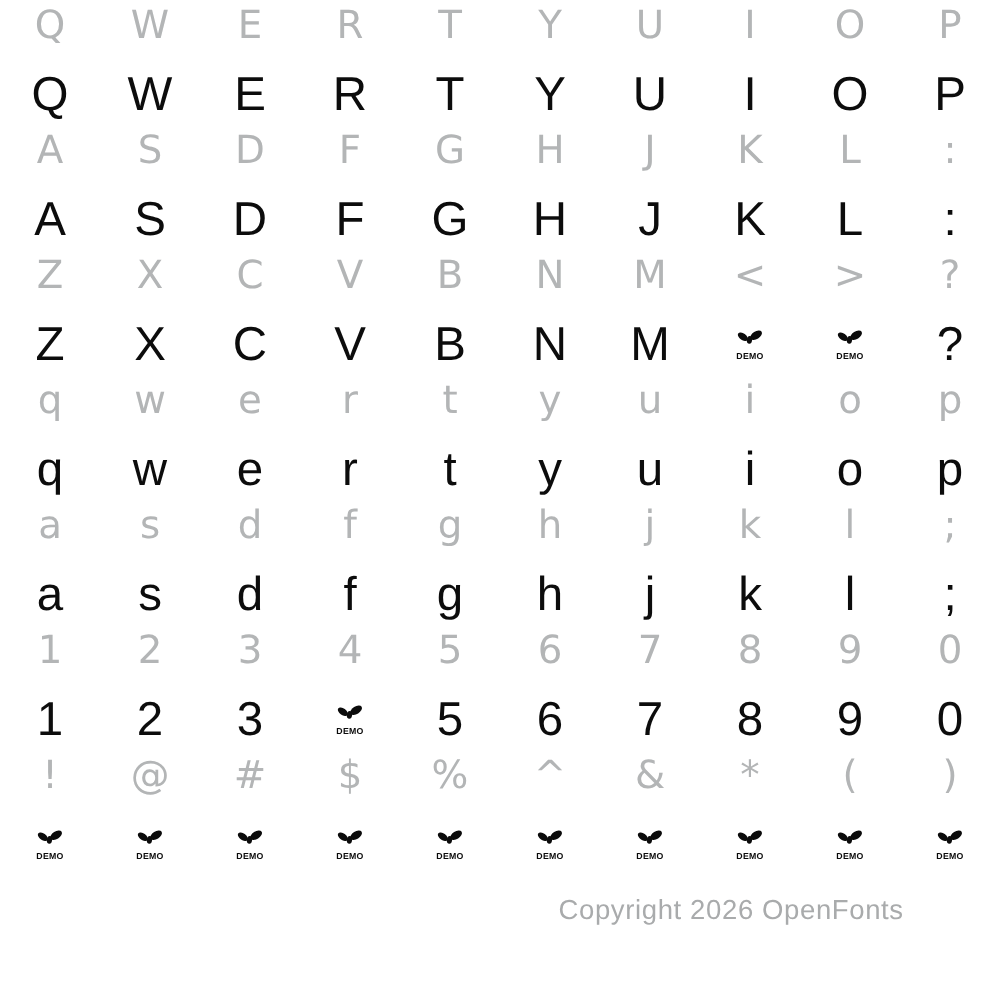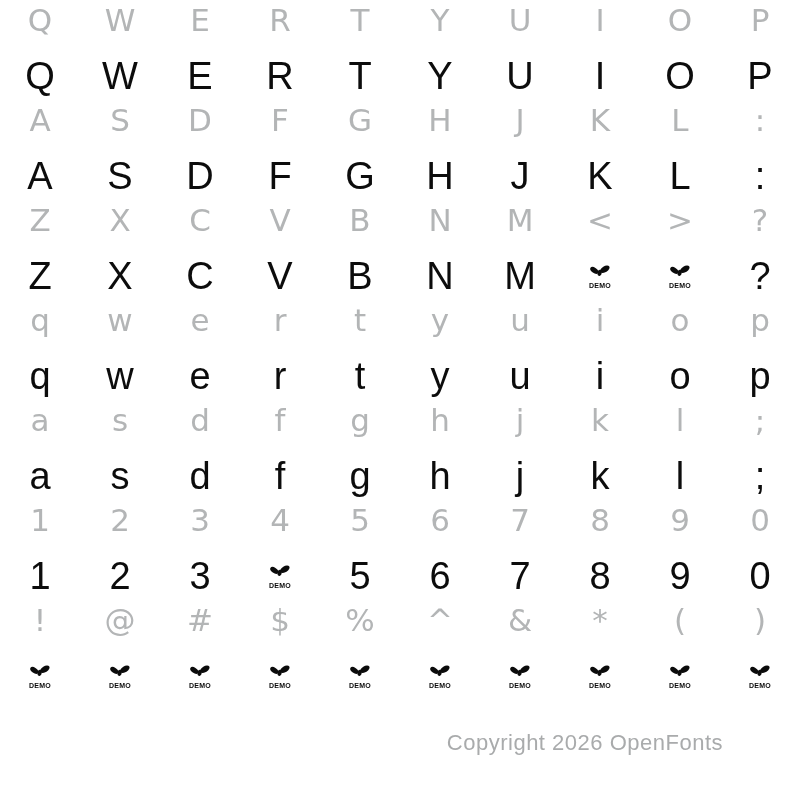--- a/index.html
+++ b/index.html
@@ -34,21 +34,21 @@
   .row.black .cell {
     font-family: "Liberation Sans", sans-serif;
     font-size: 38px;
     color: var(--demo-black, #0c0c0c);
   }
   .cell svg {
     vertical-align: baseline;
   }
   .copyright {
     position: absolute;
-    top: 732px;
+    top: 717px;
     right: 77px;
     font-family: "Liberation Sans", sans-serif;
     font-size: 22px;
     line-height: 1;
     color: var(--footer-gray, #a9abac);
     letter-spacing: 0.5px;
   }
 </style>
 </head>
 <body>

